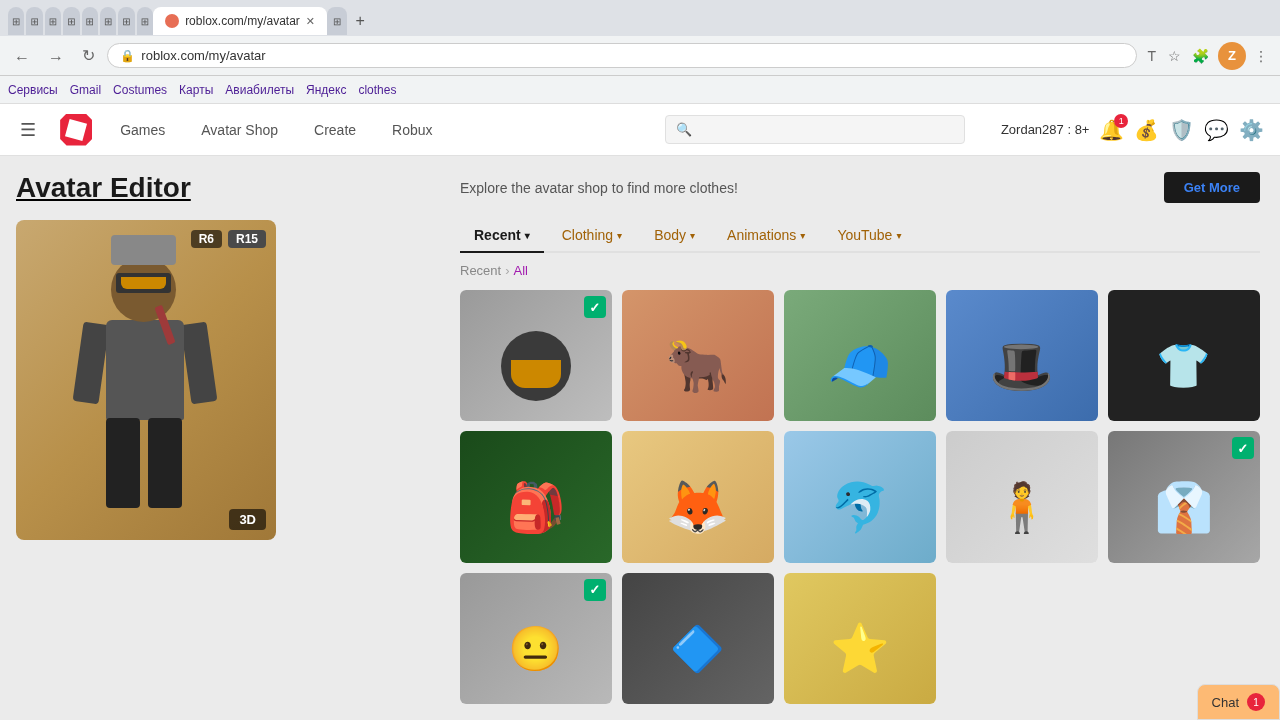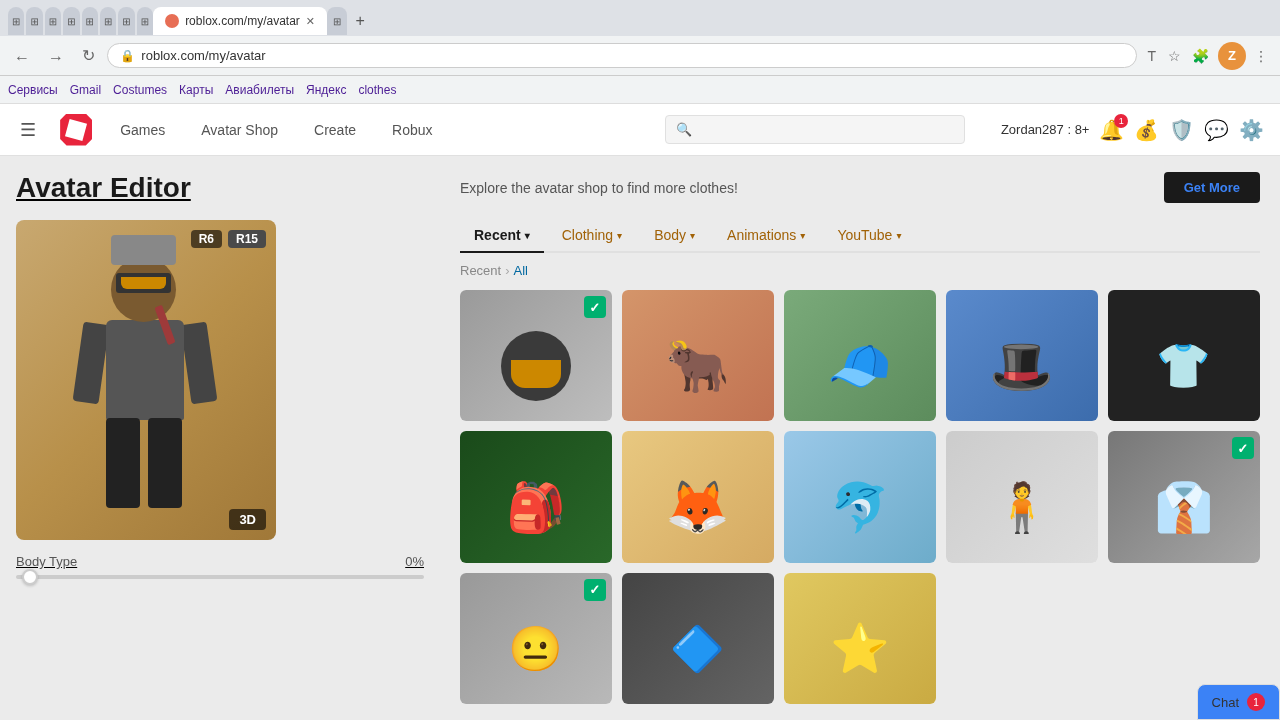--- a/index.html
+++ b/index.html
@@ -62,30 +62,30 @@
     .promo-text { color: #555; font-size: 14px; }
     .get-more-btn { background: #1a1a1a; color: #3b82f6; border: none; border-radius: 4px; padding: 8px 20px; font-size: 13px; font-weight: bold; cursor: pointer; }
 
     
     .tabs-nav { display: flex; align-items: center; border-bottom: 2px solid #e0e0e0; margin-bottom: 10px; gap: 4px; }
     .tab-btn { background: none; border: none; padding: 8px 14px; font-size: 14px; color: #a16207; cursor: pointer; display: flex; align-items: center; gap: 4px; border-bottom: 2px solid transparent; margin-bottom: -2px; }
     .tab-btn.active { color: #1a1a1a; border-bottom: 2px solid #1a1a1a; font-weight: 600; }
     .tab-chevron { font-size: 10px; }
     .breadcrumb { font-size: 13px; color: #888; margin-bottom: 12px; display: flex; align-items: center; gap: 4px; }
     .breadcrumb-sep { color: #aaa; }
-    .breadcrumb-current { color: #0369a1; }
+    .breadcrumb-current { color: #a21caf; }
 
     
     .items-grid { display: grid; grid-template-columns: repeat(5, 1fr); gap: 10px; overflow-y: auto; flex: 1; }
     .item-card { background: #fff; border-radius: 6px; overflow: hidden; cursor: pointer; }
     .item-img { width: 100%; aspect-ratio: 1; background: #f0f0f0; position: relative; display: flex; align-items: center; justify-content: center; overflow: hidden; }
     .item-check { position: absolute; top: 6px; right: 6px; background: #00b06f; width: 22px; height: 22px; border-radius: 4px; display: flex; align-items: center; justify-content: center; color: white; font-size: 13px; font-weight: bold; }
 
     
-    .chat-widget { position: fixed; bottom: 0; right: 0; background: #3b82f6; border: 1px solid #ddd; border-radius: 8px 8px 0 0; display: flex; align-items: center; padding: 8px 14px; gap: 8px; cursor: pointer; }
+    .chat-widget { position: fixed; bottom: 0; right: 0; background: #fdba74; border: 1px solid #ddd; border-radius: 8px 8px 0 0; display: flex; align-items: center; padding: 8px 14px; gap: 8px; cursor: pointer; }
     .chat-text { font-size: 13px; color: #333; }
     .chat-badge { background: #e8243c; color: white; border-radius: 50%; width: 18px; height: 18px; font-size: 10px; display: flex; align-items: center; justify-content: center; }
   </style>
 </head>
 <body>
 
 <div class="browser-frame">
 
   <div class="browser-tabs">
 
@@ -190,29 +190,20 @@
         <div style="position:absolute;top:88px;left:130px;width:26px;height:80px;background:#444;border-radius:4px;transform:rotate(-8deg);z-index:0;"></div>
 
         <div style="position:absolute;top:183px;left:50px;width:34px;height:90px;background:#222;border-radius:4px;z-index:1;"></div>
         <div style="position:absolute;top:183px;left:92px;width:34px;height:90px;background:#222;border-radius:4px;z-index:1;"></div>
 
         <div style="position:absolute;top:70px;left:105px;width:8px;height:40px;background:#9e3a3a;border-radius:2px;transform:rotate(-20deg);z-index:2;"></div>
       </div>
       <div class="avatar-3d-badge">3D</div>
     </div>
 
-    <div class="body-type-section">
-      <div class="body-type-label">
-        <span>Body Type</span>
-        <span>0%</span>
-      </div>
-      <div class="slider-track">
-        <div class="slider-thumb"></div>
-      </div>
-    </div>
 
   </div>
 
   <div class="right-panel">
 
     <div class="promo-bar">
       <span class="promo-text">Explore the avatar shop to find more clothes!</span>
       <button class="get-more-btn">Get More</button>
     </div>
 

